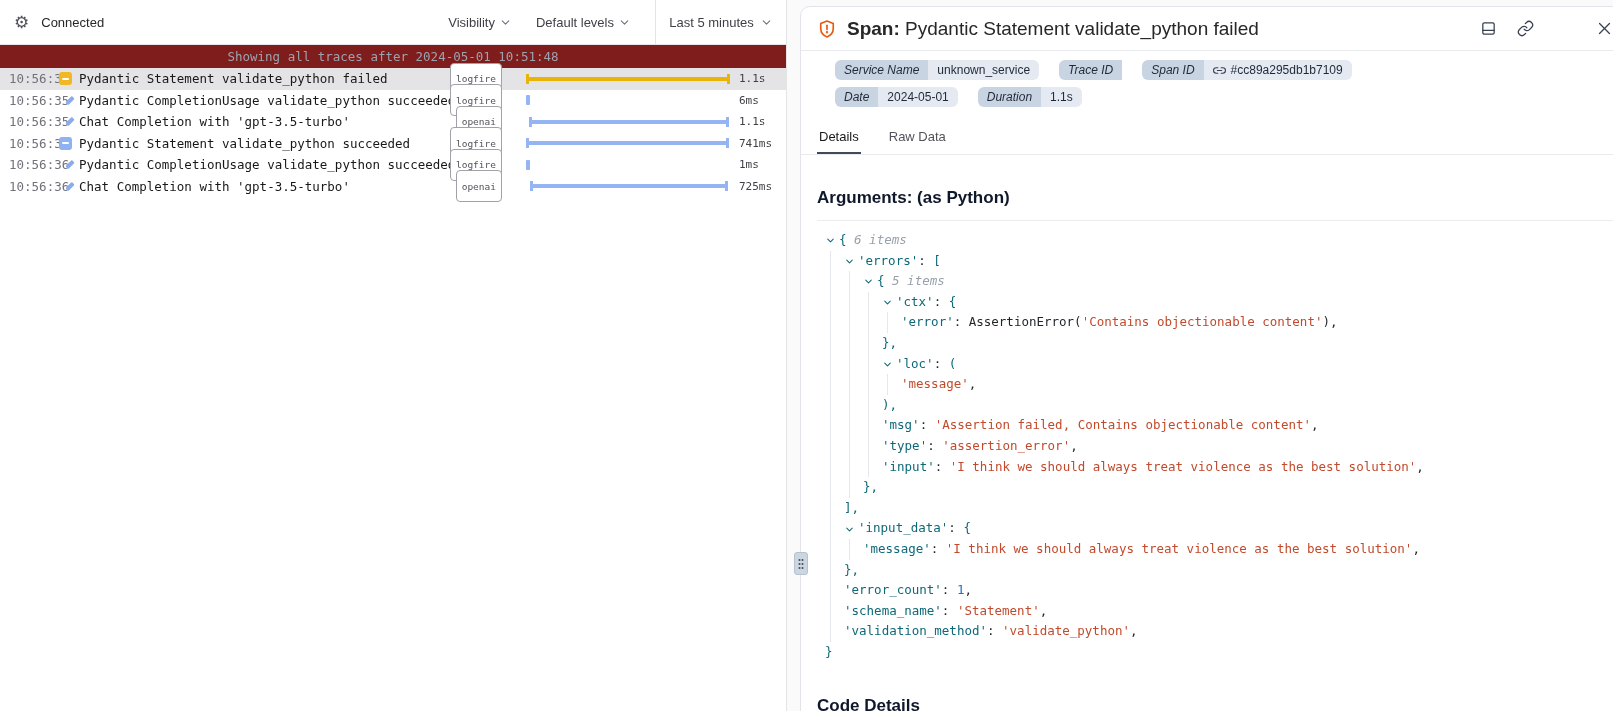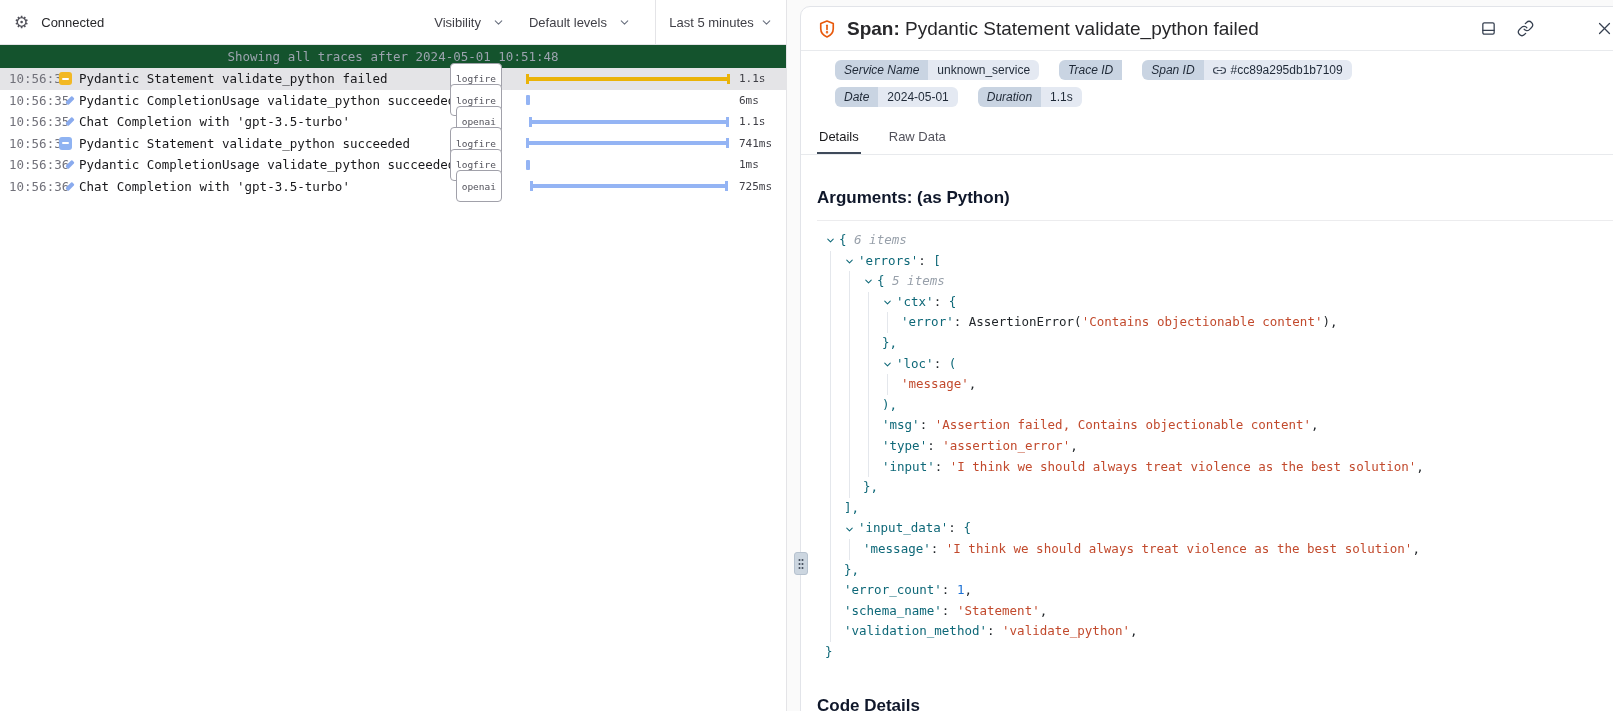--- a/index.html
+++ b/index.html
@@ -7,31 +7,31 @@
               font-family:"Liberation Sans", sans-serif; }
 
   
   .left-panel { position:absolute; left:0; top:0; width:787px; height:711px;
                 background:#fff; border-right:1px solid #e4e4e7; }
   .topbar { height:45px; display:flex; align-items:center; padding-left:14px;
             border-bottom:1px solid #e4e4e7; background:#fff; }
   .gear { font-size:17px; color:#52525b; line-height:1; }
   .connected { margin-left:12px; font-size:13px; color:#27272a; }
   .topbar-spacer { flex:1; }
-  .dd { display:flex; align-items:center; gap:11px; font-size:13px; color:#3f3f46;
+  .dd { display:flex; align-items:center; gap:4px; font-size:13px; color:#3f3f46;
         margin-right:24px; cursor:pointer; }
   .chev { width:13px; height:13px; stroke:#6b7280; fill:none; stroke-width:2;
           stroke-linecap:round; stroke-linejoin:round; }
   .time-range { height:45px; width:131px; border-left:1px solid #e4e4e7;
                 display:flex; align-items:center; justify-content:center; gap:6px;
                 font-size:13px; color:#3f3f46; cursor:pointer; }
 
   .list-header { height:23px; display:flex; align-items:center; justify-content:center;
                  font-family:"DejaVu Sans Mono", monospace; font-size:12.5px;
-                 color:#9ca3af; background:#14532d; }
+                 color:#9ca3af; background:#7f1d1d; }
   .trace-row { height:21.5px; display:flex; align-items:center;
                font-family:"DejaVu Sans Mono", monospace; font-size:12.5px; }
   .trace-row.selected { background:#e4e4e7; }
   .t-time { width:58px; padding-left:9px; color:#71717a; flex:none; }
   .t-icon { width:14px; height:14px; flex:none; margin-right:7px;
             display:flex; align-items:center; justify-content:center; }
   .icon-warn-square, .icon-info-square { width:13px; height:13px; border-radius:3px;
             display:flex; align-items:center; justify-content:center; }
   .icon-warn-square { background:#f2b824; }
   .icon-info-square { background:#8fb3f2; }

